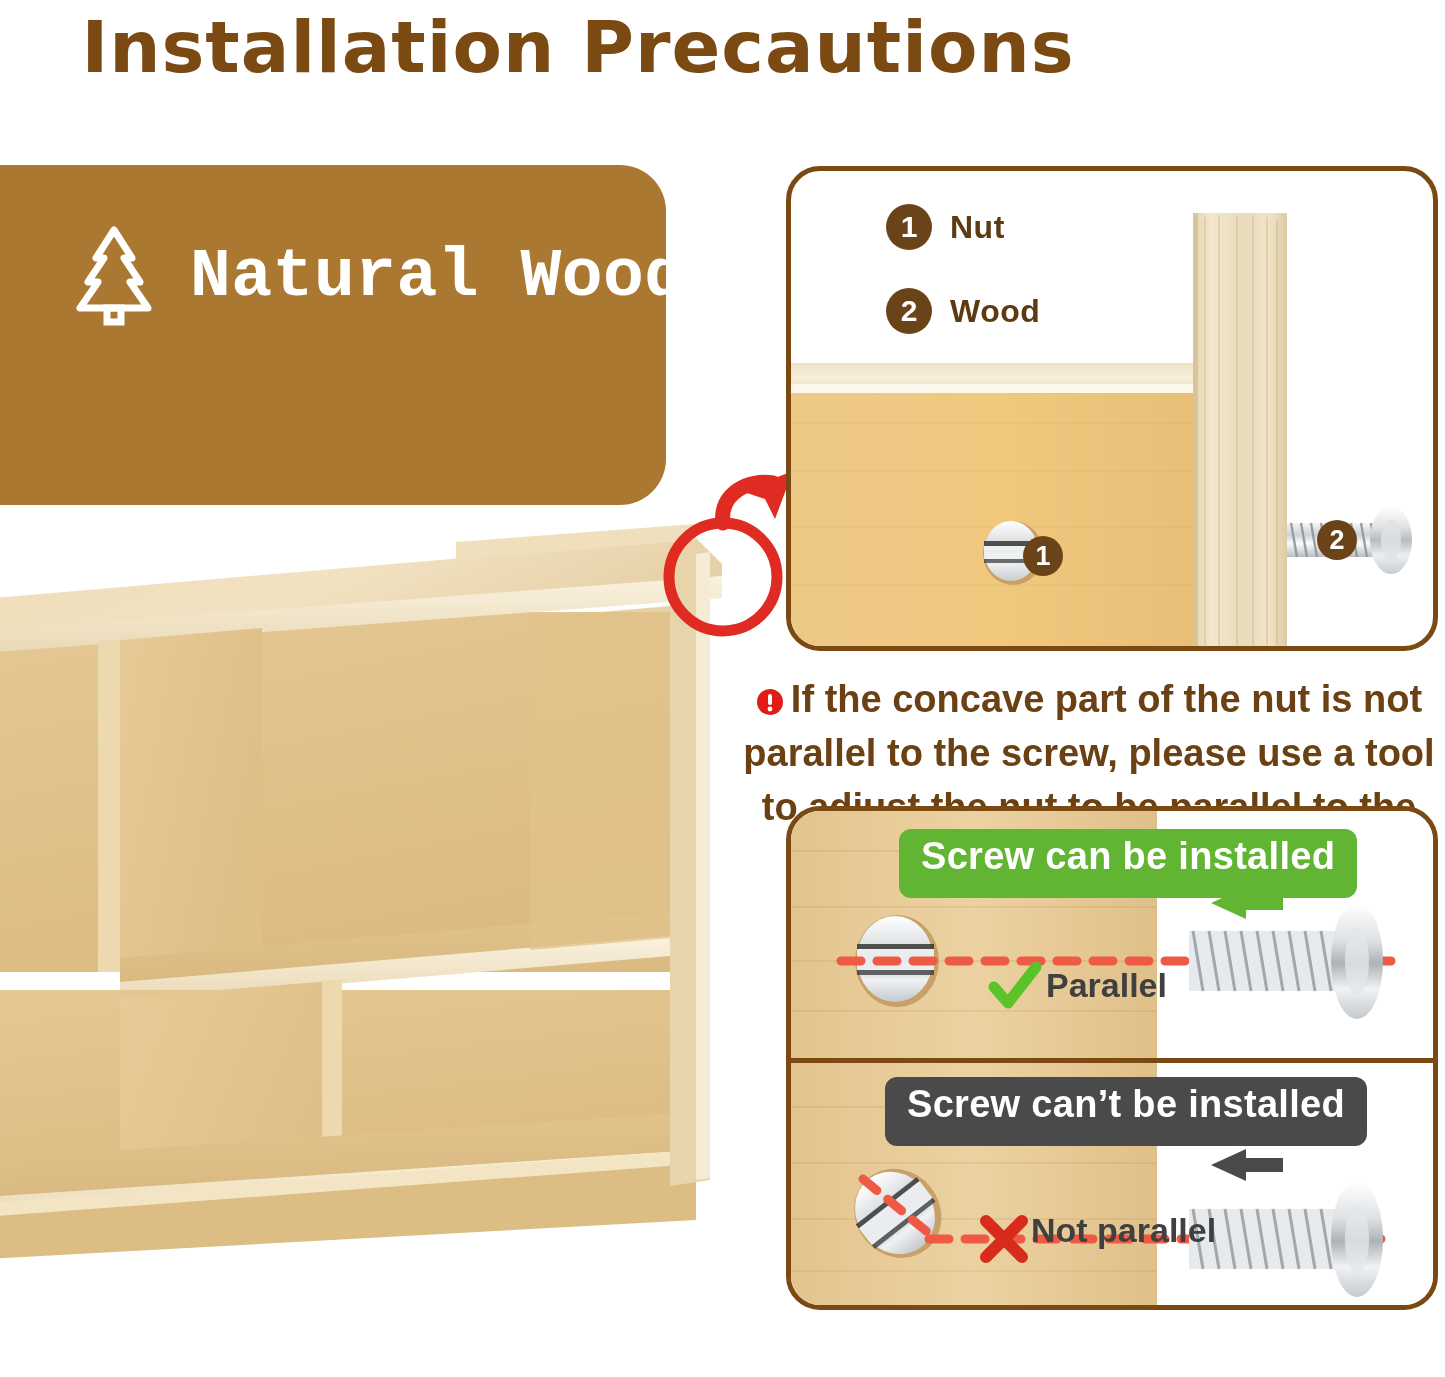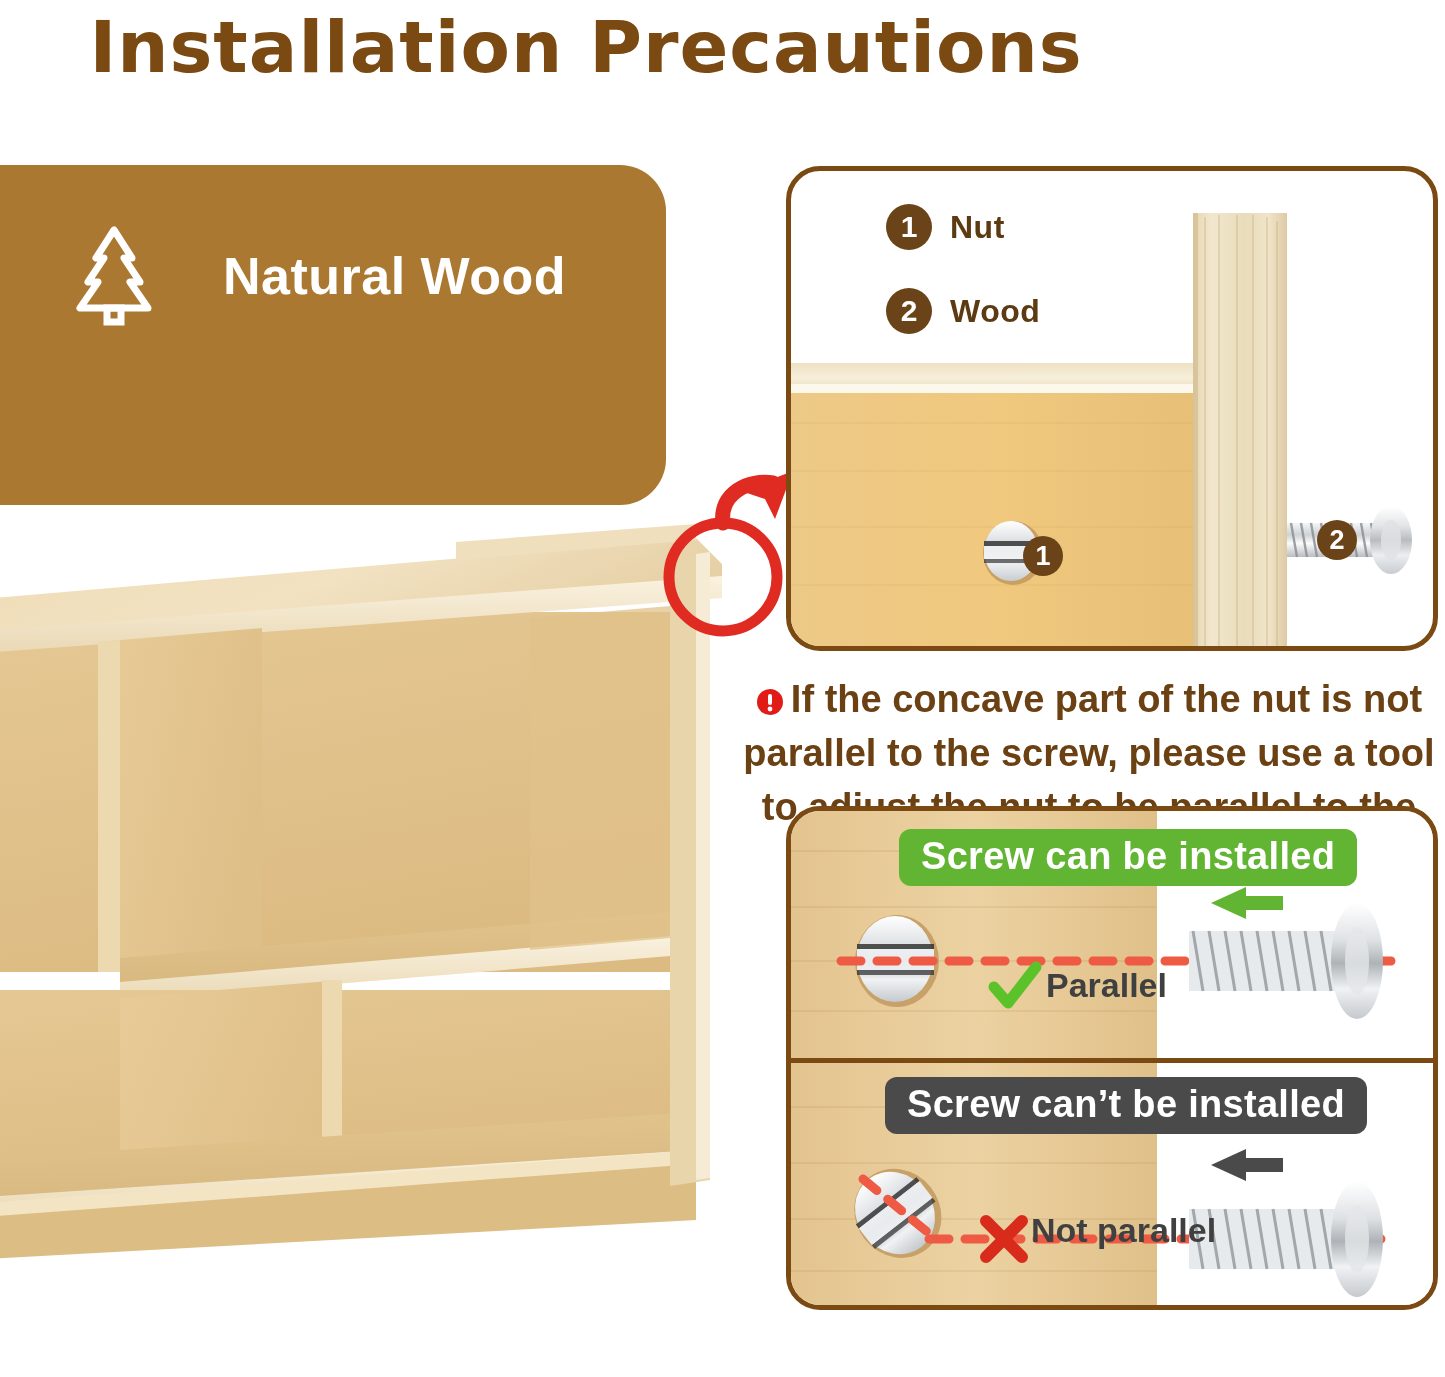--- a/index.html
+++ b/index.html
@@ -6,44 +6,44 @@
   body {
     width:1445px; height:1377px;
     background:#ffffff;
     font-family:"Liberation Sans", sans-serif;
     position:relative;
     overflow:hidden;
   }
 
   
   .title {
-    position:absolute; top:4px; left:8px; width:1156px;
+    position:absolute; top:4px; left:0; width:1156px;
     text-align:center;
     font-family:"DejaVu Sans", sans-serif;
     font-size:72px; font-weight:bold;
     color:#7a4a12;
     letter-spacing:1px;
     line-height:86px;
   }
 
   
   .feature-panel {
     position:absolute; left:-24px; top:165px;
     width:690px; height:340px;
     background:#ab7831;
     border-radius:0 46px 46px 0;
     padding:46px 0 0 90px;
   }
   .feature-row { display:flex; align-items:center; height:130px; }
   .feature-row + .feature-row { margin-top:12px; }
   .feature-icon { width:96px; height:104px; flex:0 0 96px; display:block; }
   .feature-label {
-    margin-left:61px;
-    font-size:52px; font-weight:bold; color:#ffffff;
-    font-family:Liberation Sans, sans-serif;
+    margin-left:28px;
+    font-size:68px; font-weight:bold; color:#ffffff;
+    font-family:Liberation Mono, monospace;
     letter-spacing:0.5px;
     white-space:nowrap;
   }
 
   
   .furniture {
     position:absolute; left:-30px; top:520px;
     width:760px; height:740px;
   }
 
@@ -97,21 +97,21 @@
     border:5px solid #7a4a12;
     border-radius:34px;
     overflow:hidden;
     background:#ffffff;
   }
   .compare-half { position:relative; width:100%; height:50%; overflow:hidden; }
   .compare-half.bottom { border-top:5px solid #7a4a12; height:calc(50% + 0px); }
 
   .pill {
     position:absolute; z-index:8;
-    padding:5px 22px 8px 22px;
+    padding:5px 22px 20px 22px;
     border-radius:12px;
     color:#ffffff; font-weight:bold;
     font-size:38px; line-height:44px;
     white-space:nowrap;
     font-family:"Liberation Sans", sans-serif;
     letter-spacing:0.3px;
   }
   .pill.ok   { background:#62b532; left:108px; top:18px; }
   .pill.bad  { background:#4a4a4a; left:94px;  top:14px; }
 

